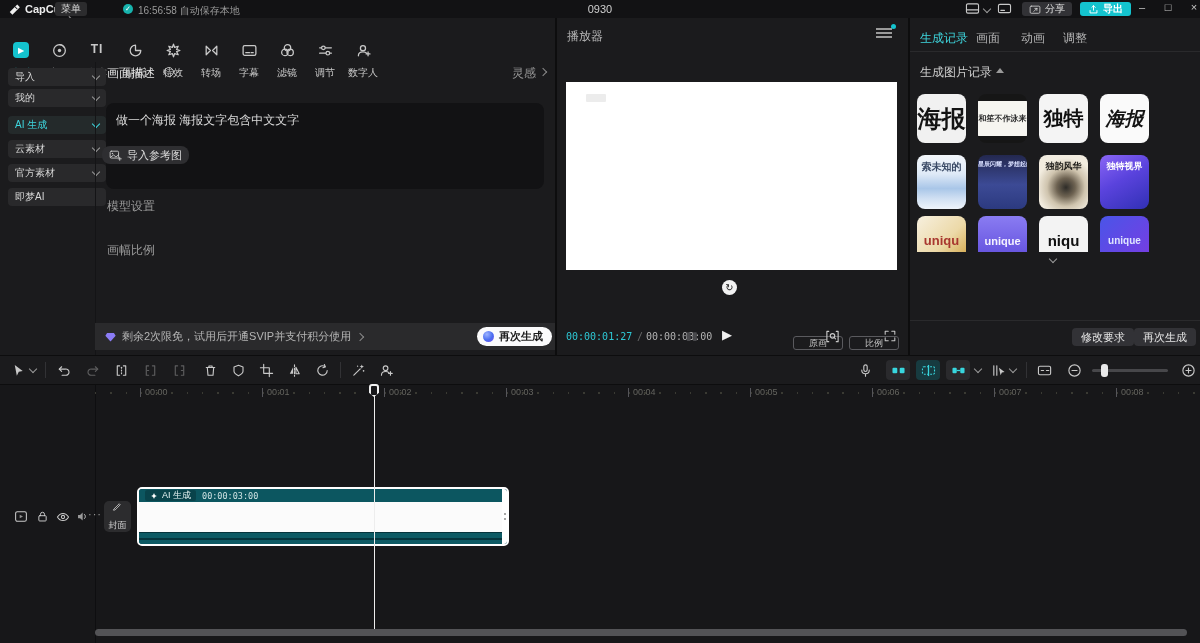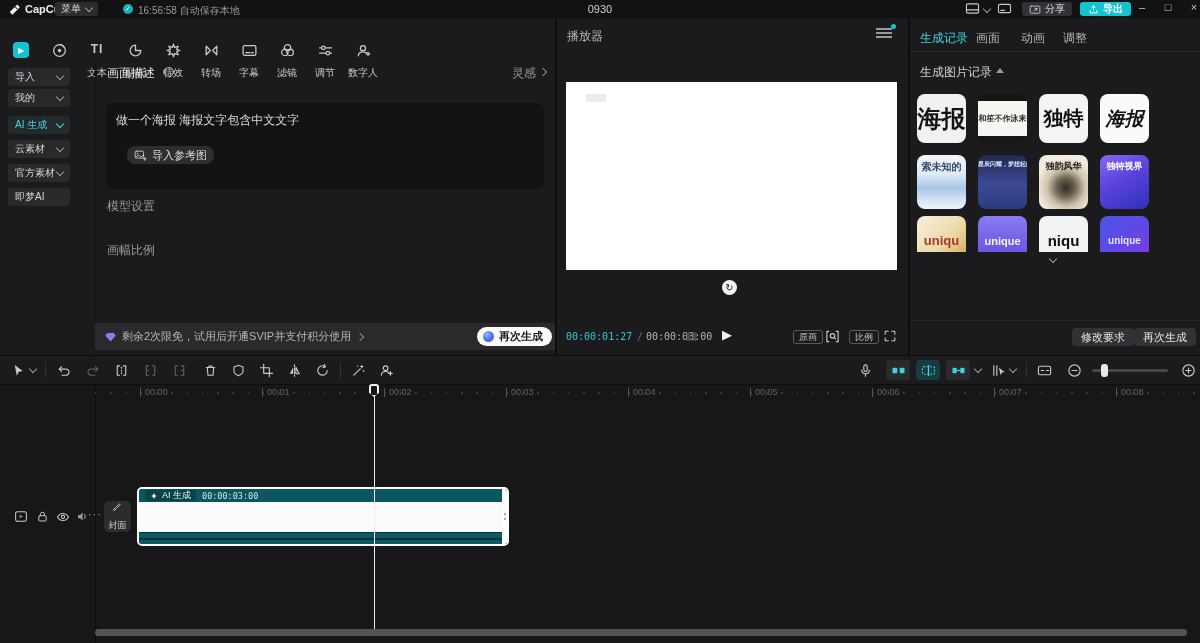--- a/index.html
+++ b/index.html
@@ -8,42 +8,42 @@
   .abs{position:absolute;}
   .panel{position:absolute;background:#1b1b1d;}
   .flex{display:flex;align-items:center;}
   .mono{font-family:"DejaVu Sans Mono","Liberation Mono",monospace;}
   .ic{fill:none;stroke:#c9c9c9;stroke-width:1.2;stroke-linecap:round;stroke-linejoin:round;}
   .dim{opacity:.38;}
   .chev-d{width:5px;height:5px;border-right:1.2px solid #9a9a9a;border-bottom:1.2px solid #9a9a9a;transform:rotate(45deg);display:inline-block;}
   .chev-r{width:5px;height:5px;border-top:1.2px solid #8a8a8a;border-right:1.2px solid #8a8a8a;transform:rotate(45deg);display:inline-block;}
   
   .titlebar{position:absolute;left:0;top:0;width:1200px;height:18px;background:#121214;}
-  .menu-btn{position:absolute;left:55px;top:2px;height:14px;padding:0 6px;background:#2c2c2e;border-radius:3px;display:flex;align-items:center;gap:5px;font-size:10px;color:#dadada;}
+  .menu-btn{position:absolute;left:55px;top:2px;height:14px;padding:0 6px;background:#2c2c2e;border-radius:3px;display:flex;align-items:center;gap:5px;font-size:10px;color:#dadada;flex-direction:column;}
   .tb-ic{position:absolute;top:2px;color:#c4c4c4;}
   .share-btn{position:absolute;left:1022px;top:2px;height:14px;padding:0 7px;background:#323236;border-radius:3px;display:flex;align-items:center;gap:4px;font-size:10px;color:#e2e2e2;}
   .export-btn{position:absolute;left:1080px;top:2px;height:14px;padding:0 8px;background:#14c3ce;border-radius:3px;display:flex;align-items:center;gap:4px;font-size:10px;color:#fff;font-weight:bold;}
   .winctl{position:absolute;top:1px;font-size:11px;color:#c6c6c6;width:16px;text-align:center;}
   
   .tab{position:absolute;top:22px;width:38px;height:38px;display:flex;flex-direction:column;align-items:center;justify-content:space-between;padding:2px 0;cursor:pointer;}
   .tab .lbl{font-size:10px;color:#c9c9c9;white-space:nowrap;}
   .tab.active .lbl{color:#3ed6de;}
   .media-badge{width:16px;height:16px;background:#14c3ce;border-radius:4px;display:flex;align-items:center;justify-content:center;}
   
-  .side-item{position:absolute;left:8px;width:62px;height:18px;background:#29292b;border-radius:4px;display:flex;align-items:center;justify-content:space-between;padding:0 7px;box-sizing:border-box;font-size:10px;color:#d6d6d6;cursor:pointer;}
+  .side-item{position:absolute;left:8px;width:98px;height:18px;background:#29292b;border-radius:4px;display:flex;align-items:center;justify-content:space-between;padding:0 7px;box-sizing:border-box;font-size:10px;color:#d6d6d6;cursor:pointer;}
   .side-item.active{background:#242a2b;color:#3ed6de;}
   
   .textarea{position:absolute;left:106px;top:85px;width:438px;height:86px;background:#121214;border-radius:8px;box-sizing:border-box;padding:9px 10px;font-size:12px;color:#dcdcdc;}
-  .imp-btn{position:absolute;left:127px;top:146px;height:18px;padding:0 7px;background:#2e2e31;border-radius:8px;display:flex;align-items:center;gap:5px;font-size:11px;color:#dadada;}
+  .imp-btn{position:absolute;left:102px;top:146px;height:18px;padding:0 7px;background:#2e2e31;border-radius:8px;display:flex;align-items:center;gap:5px;font-size:11px;color:#dadada;}
   .drop{position:absolute;background:#29292b;border-radius:6px;box-sizing:border-box;}
   .quota-bar{position:absolute;left:95px;top:323px;width:460px;height:27px;background:#2a2a2c;display:flex;align-items:center;}
   .regen-white{position:absolute;left:477px;top:327px;height:19px;padding:0 9px 0 6px;background:#fbfbfc;border-radius:11px;display:flex;align-items:center;gap:5px;font-size:11px;color:#1b1b1b;font-weight:bold;}
   .orb{width:11px;height:11px;border-radius:50%;background:radial-gradient(circle at 35% 30%,#9db4ff 0%,#4a6cf0 55%,#7a4df0 100%);}
   
-  .badge-sm{border:1px solid #5a5a5e;border-radius:3px;font-size:9px;color:#c6c6c6;padding:1px 5px;line-height:10px;}
+  .badge-sm{border:1px solid #5a5a5e;border-radius:3px;font-size:9px;color:#c6c6c6;padding:1px 15px;line-height:10px;margin-top:6px;}
   
   .rtab{font-size:12px;color:#b4b4b4;cursor:pointer;}
   .rtab.active{color:#3ed6de;}
   .thumb{position:absolute;width:49px;height:49px;border-radius:8px;overflow:hidden;display:flex;cursor:pointer;}
   .thumb-label{width:100%;display:block;text-align:center;white-space:nowrap;overflow:hidden;}
   .gray-btn{position:absolute;top:328px;height:18px;padding:0 9px;background:#323236;border-radius:4px;display:flex;align-items:center;font-size:11px;color:#e6e6e6;}
   .tri-up{width:0;height:0;border-left:4px solid transparent;border-right:4px solid transparent;border-bottom:5px solid #9a9a9a;display:inline-block;}
   
   .tbtn{position:absolute;top:362px;width:17px;height:17px;display:flex;align-items:center;justify-content:center;cursor:pointer;}
   .vdiv{position:absolute;width:1px;background:#323235;}

